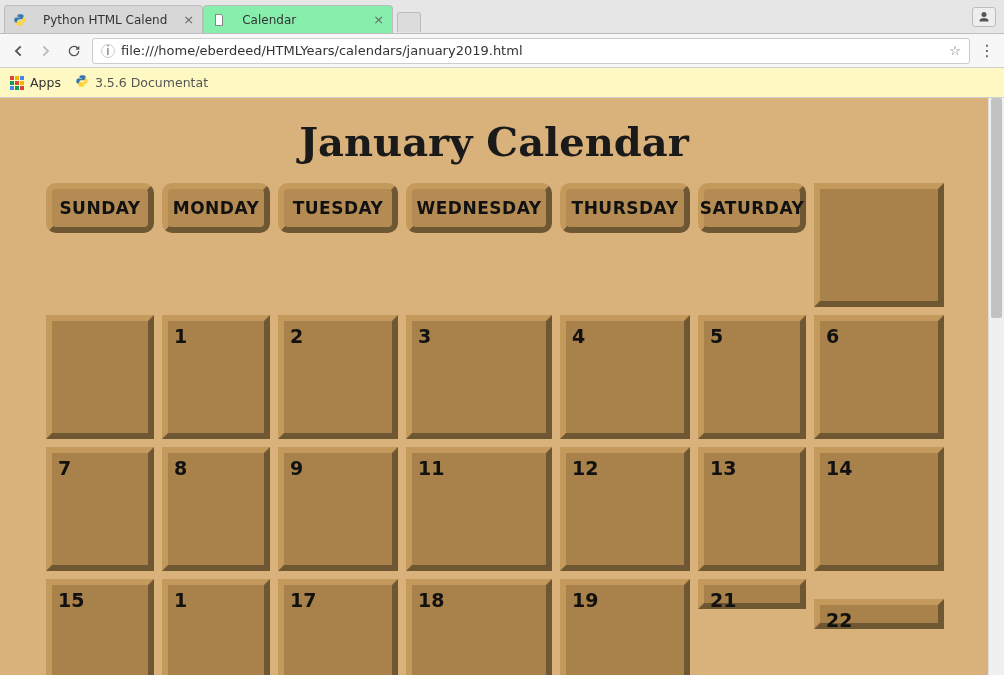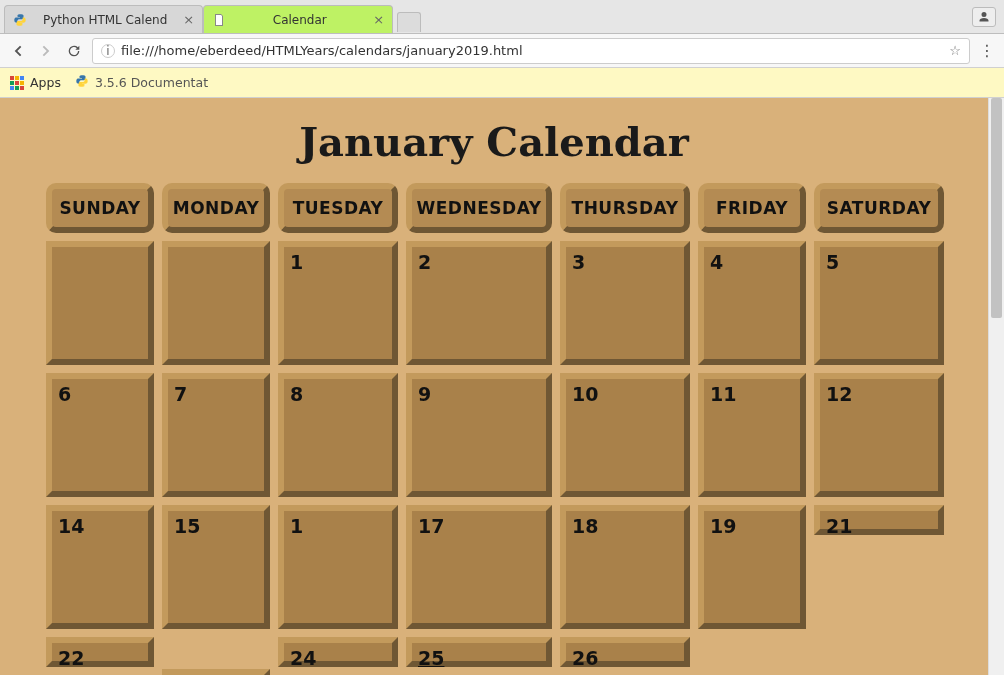--- a/index.html
+++ b/index.html
@@ -14,23 +14,22 @@
     background: #e6e6e6; padding-left: 4px; gap: 0;
     border-bottom: 1px solid #bdbdbd;
   }
   .tab {
     height: 28px; min-width: 190px; max-width: 200px;
     display: flex; align-items: center; gap: 16px;
     padding: 0 8px; font-size: 12px; color: #333;
     background: #d7d7d7; border: 1px solid #bcbcbc; border-bottom: none;
     border-radius: 4px 4px 0 0;
     position: relative;
-    text-align: center;
-  }
-  .tab.active { background: #bef264; }
+  }
+  .tab.active { background: #86efac; }
   .tab .favicon { width: 14px; height: 14px; display: inline-flex; align-items: center; justify-content: center; }
   .tab .title { flex: 1; white-space: nowrap; overflow: hidden; text-overflow: ellipsis; }
   .tab .close { font-size: 13px; color: #666; }
   .newtab { width: 24px; height: 20px; margin-left: 4px; background: #dcdcdc; border:1px solid #bcbcbc; border-bottom:none; border-radius: 3px 3px 0 0; align-self:flex-end; margin-bottom:1px;}
   .user-badge {
     margin-left: auto; margin-right: 8px; align-self: center;
     width: 24px; height: 20px; border:1px solid #bcbcbc; border-radius:3px;
     display:flex; align-items:center; justify-content:center; color:#555; font-size:13px; background:#eee;
   }
 
@@ -207,44 +206,43 @@
 
   <div class="viewport">
     <div class="page">
       <div class="cal-title">January Calendar</div>
       <div class="calendar" id="calendar">
           <div class="cal-head">SUNDAY</div>
           <div class="cal-head">MONDAY</div>
           <div class="cal-head">TUESDAY</div>
           <div class="cal-head">WEDNESDAY</div>
           <div class="cal-head">THURSDAY</div>
-          <div class="cal-head">FRIDAY</div>
           <div class="cal-head">SATURDAY</div>
           <div class="cal-cell blank"></div>
           <div class="cal-cell blank"></div>
           <div class="cal-cell">1</div>
           <div class="cal-cell">2</div>
           <div class="cal-cell">3</div>
           <div class="cal-cell">4</div>
           <div class="cal-cell">5</div>
           <div class="cal-cell">6</div>
           <div class="cal-cell">7</div>
           <div class="cal-cell">8</div>
           <div class="cal-cell">9</div>
-          <div class="cal-cell">10</div>
           <div class="cal-cell">11</div>
           <div class="cal-cell">12</div>
+          <div class="cal-cell">13</div>
           <div class="cal-cell">14</div>
           <div class="cal-cell">15</div>
           <div class="cal-cell">1</div>
           <div class="cal-cell">17</div>
           <div class="cal-cell">18</div>
           <div class="cal-cell">19</div>
           <div class="cal-cell" style="height: 30px;">21</div>
-          <div class="cal-cell" style="height: 30px;">22</div>
+          <div class="cal-cell" style="height: 30px; margin-top: 20px;">22</div>
           <div class="cal-cell" style="height: 30px; margin-top: 32px;">23</div>
           <div class="cal-cell" style="height: 30px;">24</div>
           <div class="cal-cell" style="height: 30px; text-decoration: underline;">25</div>
           <div class="cal-cell" style="height: 30px;">26</div>
         </div>
     </div>
     <div class="scrollbar">
       <div class="thumb"></div>
     </div>
   </div>

